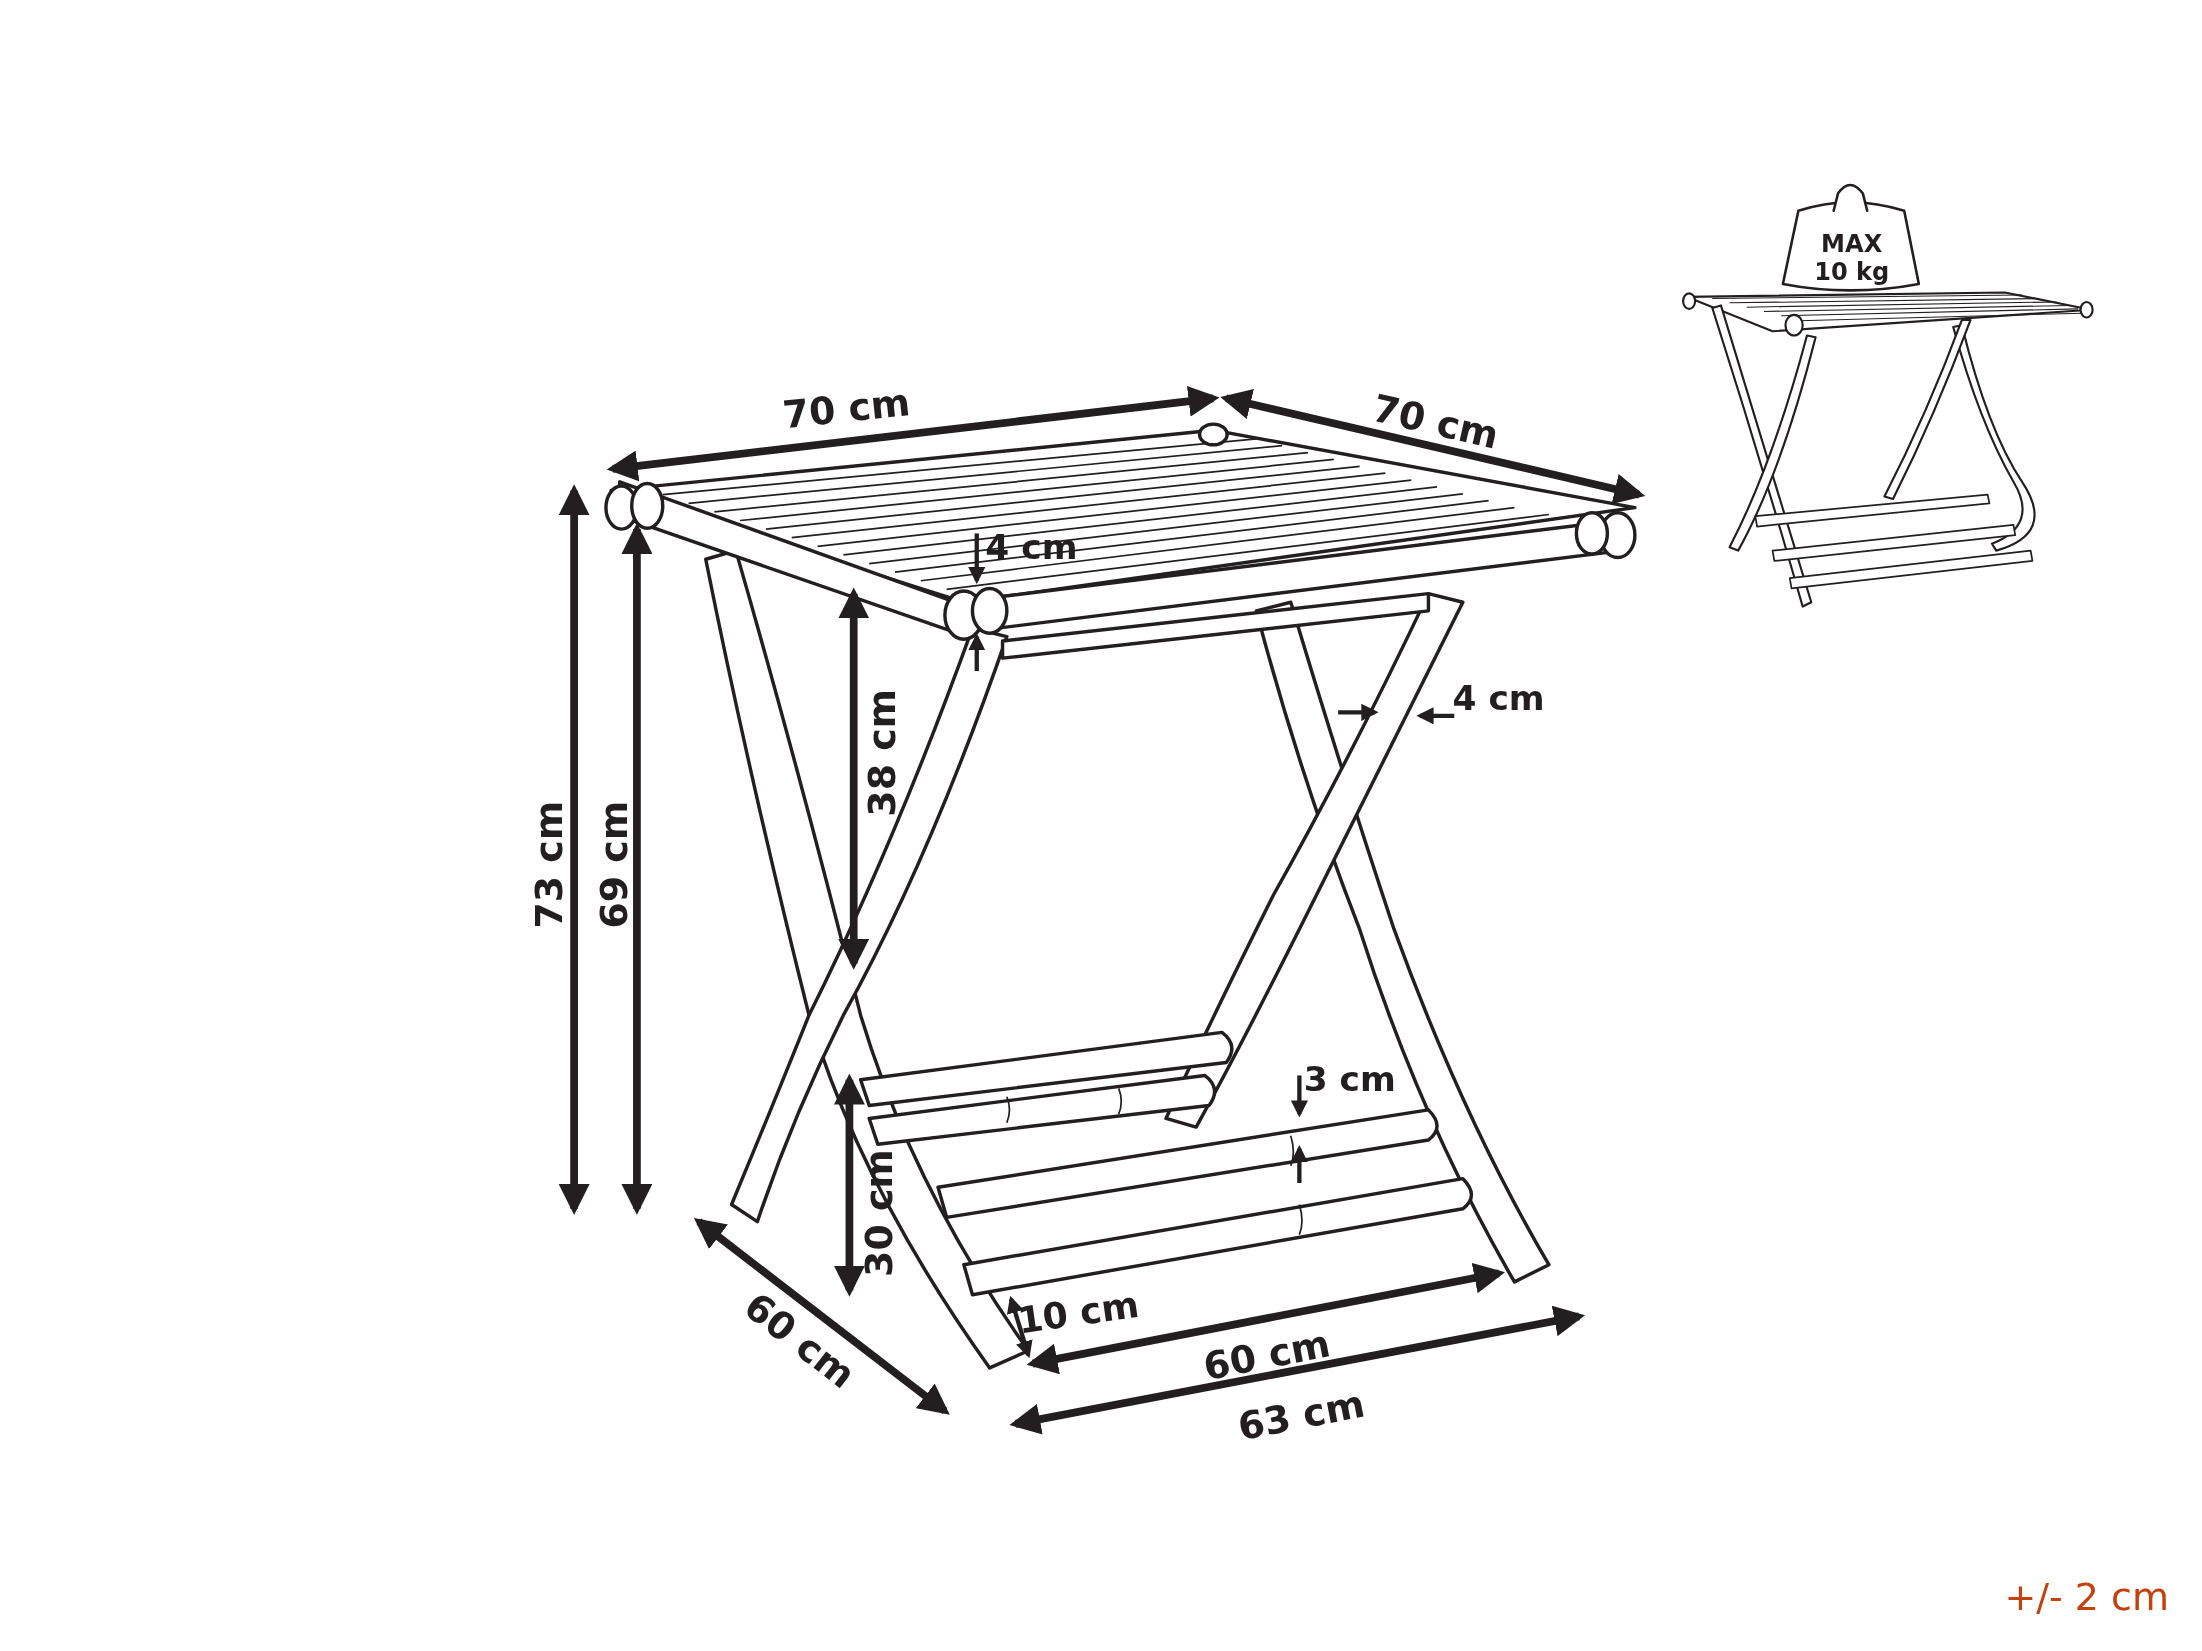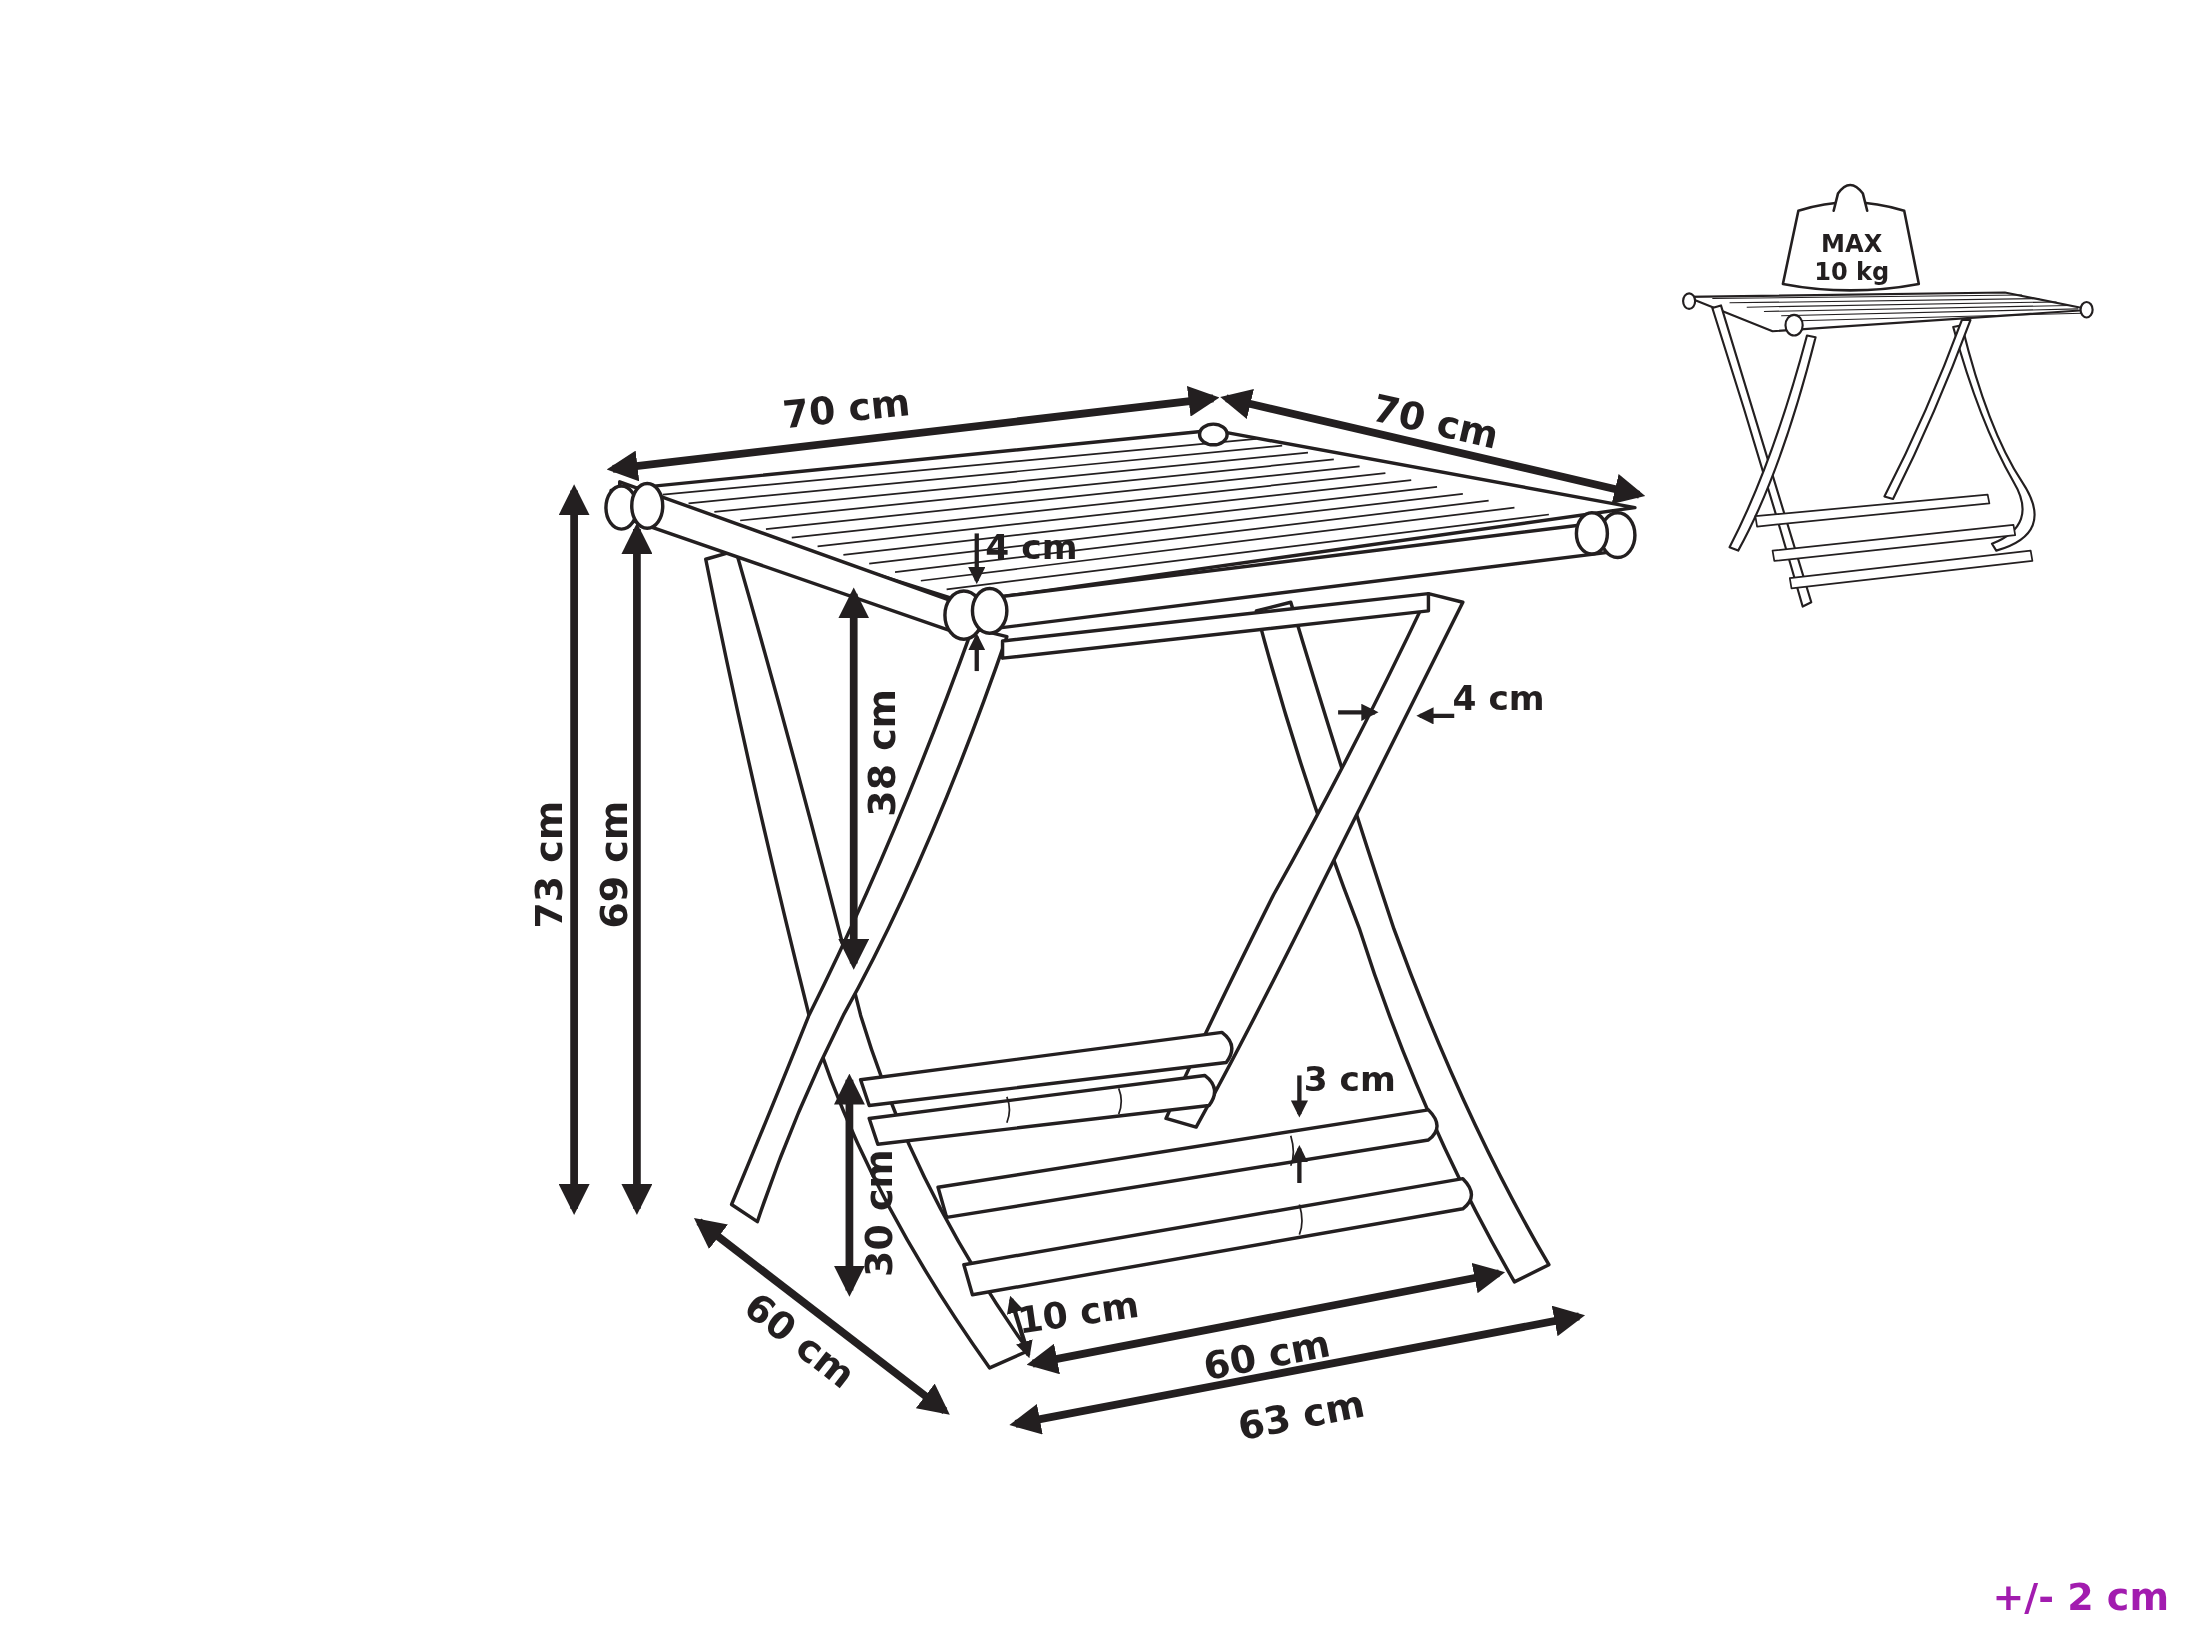--- a/index.html
+++ b/index.html
@@ -5,21 +5,21 @@
   html, body { margin:0; padding:0; background:#ffffff; }
   body { width:2203px; height:1651px; position:relative; overflow:hidden;
          font-family:"DejaVu Sans", "Liberation Sans", sans-serif; }
   #stage { position:absolute; left:0; top:0; width:2203px; height:1651px; }
   .lbl { font-family:"DejaVu Sans", sans-serif; font-weight:bold; fill:#231f20; }
   .dim { stroke:#231f20; stroke-width:9; fill:none; }
   .thin { stroke:#231f20; stroke-width:5; fill:none; }
   .line { stroke:#231f20; stroke-width:4; fill:#fff; stroke-linejoin:round; stroke-linecap:round; }
   .fine { stroke:#231f20; stroke-width:2; fill:none; }
   #tolerance { position:absolute; right:34px; top:1575px; font-family:"DejaVu Sans", sans-serif;
-               font-weight:bold; font-size:38px; color:#a21caf; }
+               font-weight:normal; font-size:38px; color:#c2410c; }
 </style>
 </head>
 <body>
 
 <svg id="stage" viewBox="0 0 2560 1919" xmlns="http://www.w3.org/2000/svg">
   <defs>
     <marker id="arr" viewBox="0 0 10 10" refX="8" refY="5" markerWidth="4" markerHeight="4" orient="auto-start-reverse">
       <path d="M0,0 L10,5 L0,10 z" fill="#231f20"></path>
     </marker>
   </defs>

